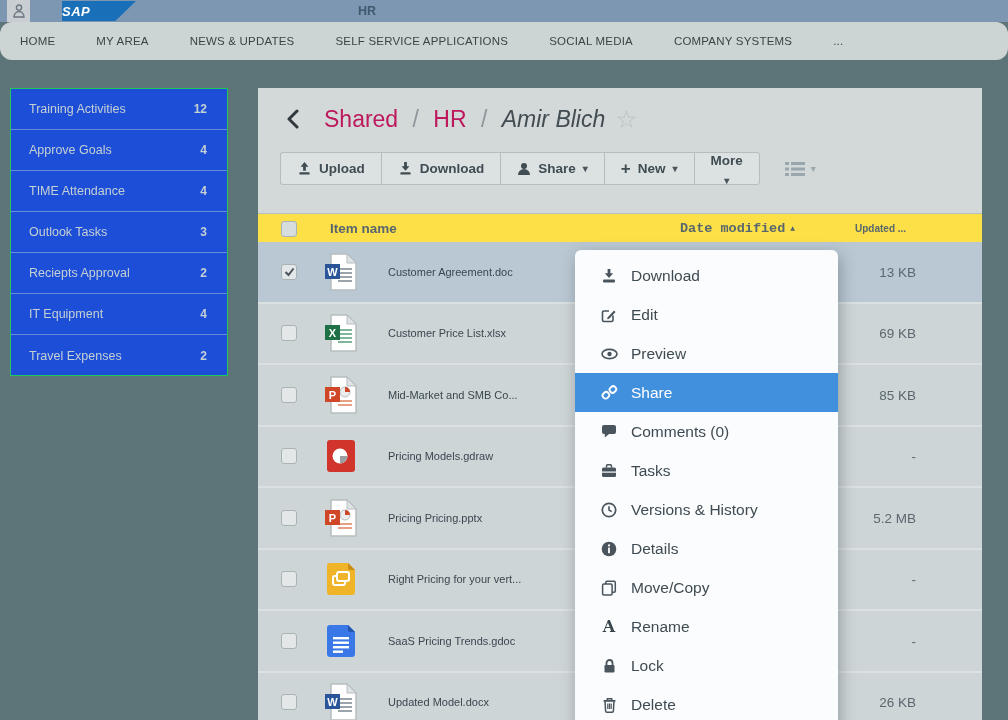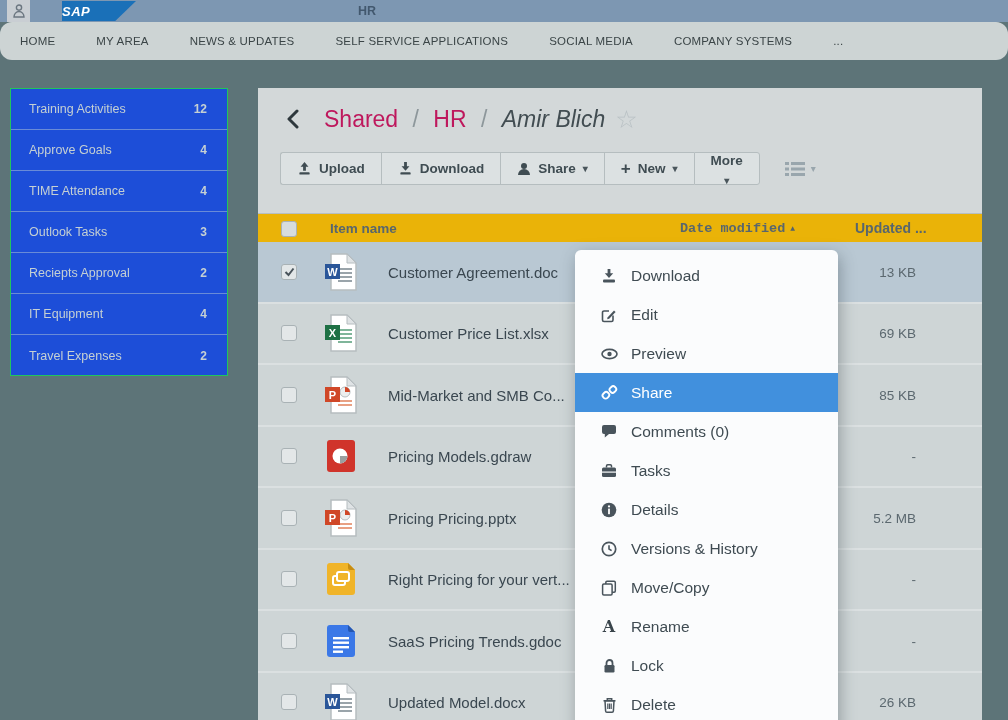--- a/index.html
+++ b/index.html
@@ -52,38 +52,38 @@
   .btn { height:33px; background:#dce1e2; border:1px solid #b5bdbf; border-right:none;
          display:flex; align-items:center; gap:7px; padding:0 16px; cursor:pointer;
          font-size:13.5px; color:#3f4c52; font-weight:bold; white-space:nowrap; }
   .btn:first-child { border-radius:3px 0 0 3px; }
   .btn.last { border-right:1px solid #b5bdbf; border-radius:0 3px 3px 0;flex-direction:column; }
   .caret { font-size:10px; color:#4a565c; }
   .bicon { display:flex; }
   .view-toggle { margin-left:25px; display:flex; align-items:center; gap:4px; cursor:pointer; }
 
   
-  .thead { position:absolute; left:0; top:125px; width:724px; height:29px; background:#eab308;
+  .thead { position:absolute; left:0; top:125px; width:724px; height:29px; background:#fde047;
            border-top:1px solid #b7bfc1; }
   .thead .hname { position:absolute; left:72px; top:0; line-height:29px; font-size:13.5px; font-weight:bold; color:#58666d; cursor:pointer; }
   .thead .hdate { position:absolute; left:422px; top:0; line-height:29px; font-size:13.5px; font-weight:bold; color:#58666d; cursor:pointer;font-family:Liberation Mono, monospace; }
-  .thead .hupd  { position:absolute; left:597px; top:0; line-height:29px; font-size:14px; font-weight:bold; color:#58666d; cursor:pointer; }
+  .thead .hupd  { position:absolute; left:597px; top:0; line-height:29px; font-size:10px; font-weight:bold; color:#58666d; cursor:pointer; }
   .sort { font-size:8px; color:#55636b; margin-left:5px; vertical-align:1px; }
 
   .rows { position:absolute; left:0; top:154px; width:724px; height:478px; overflow:hidden; }
   .row { position:relative; width:724px; height:61.5px; background:#ced5d6; border-bottom:2px solid #dbe0e1; cursor:pointer; }
   .row.selected { background:#b9c8d3; }
   .cb { position:absolute; left:23px; top:50%; margin-top:-8px; width:16px; height:16px;
         border:1.5px solid #a9b2b5; border-radius:3px; background:#e3e7e8; cursor:pointer;
         display:flex; align-items:center; justify-content:center; }
   .thead .cb { background:#d7dcdd; }
   .ficon { position:absolute; left:64px; top:50%; width:38px; display:flex; justify-content:center;
            transform:translateY(-50%); }
   .fname { position:absolute; left:130px; top:50%; transform:translateY(-50%);
-           font-size:15px; color:#3a4750; white-space:nowrap; }
+           font-size:11px; color:#3a4750; white-space:nowrap; }
   .fsize { position:absolute; right:66px; top:50%; transform:translateY(-50%);
            font-size:13.5px; color:#5b686f; }
 
   
   .menu { position:absolute; left:575px; top:190px; width:263px; height:540px; background:#fbfcfd;
           border-radius:6px 6px 0 0; box-shadow:2px 5px 16px rgba(50,62,72,.38); padding-top:6px; }
   .mi { height:39px; display:flex; align-items:center; padding-left:25px; gap:13px; cursor:pointer;
         font-size:15.5px; color:#3f4b52; }
   .mi .micon { width:18px; display:flex; justify-content:center; }
   .mi.hl { background:#4190dd; color:#fff; }
@@ -419,35 +419,35 @@
               <path d="M5.5 4.5 V3 a1.2 1.2 0 0 1 1.2 -1.2 h2.6 A1.2 1.2 0 0 1 10.5 3 v1.5" fill="none" stroke="#49545c" stroke-width="1.5"></path>
               <rect x="1" y="4.5" width="14" height="9.5" rx="1.5" fill="#49545c"></rect>
               <rect x="1" y="8.5" width="14" height="1.2" fill="#fbfcfd"></rect>
             </svg>
         </span>
         <span>Tasks</span>
       </div>
       <div class="mi">
         <span class="micon">
           <svg width="16" height="16" viewBox="0 0 16 16">
+              <circle cx="8" cy="8" r="6.7" fill="none" stroke="#49545c" stroke-width="1.7"></circle>
+              <path d="M8 4.2 V8 L10.6 9.6" fill="none" stroke="#49545c" stroke-width="1.6"></path>
+            </svg>
+        </span>
+        <span>Versions &amp; History</span>
+      </div>
+      <div class="mi">
+        <span class="micon">
+          <svg width="16" height="16" viewBox="0 0 16 16">
               <circle cx="8" cy="8" r="7.3" fill="#49545c"></circle>
               <circle cx="8" cy="4.4" r="1.1" fill="#fff"></circle>
               <rect x="7.1" y="6.6" width="1.8" height="5.6" fill="#fff"></rect>
             </svg>
         </span>
         <span>Details</span>
-      </div>
-      <div class="mi">
-        <span class="micon">
-          <svg width="16" height="16" viewBox="0 0 16 16">
-              <circle cx="8" cy="8" r="6.7" fill="none" stroke="#49545c" stroke-width="1.7"></circle>
-              <path d="M8 4.2 V8 L10.6 9.6" fill="none" stroke="#49545c" stroke-width="1.6"></path>
-            </svg>
-        </span>
-        <span>Versions &amp; History</span>
       </div>
       <div class="mi">
         <span class="micon">
           <svg width="16" height="16" viewBox="0 0 16 16">
               <rect x="4.8" y="1.2" width="9.5" height="11" rx="1.2" fill="none" stroke="#49545c" stroke-width="1.5"></rect>
               <rect x="1.6" y="4" width="9.5" height="11" rx="1.2" fill="#fbfcfd" stroke="#49545c" stroke-width="1.5"></rect>
             </svg>
         </span>
         <span>Move/Copy</span>
       </div>

